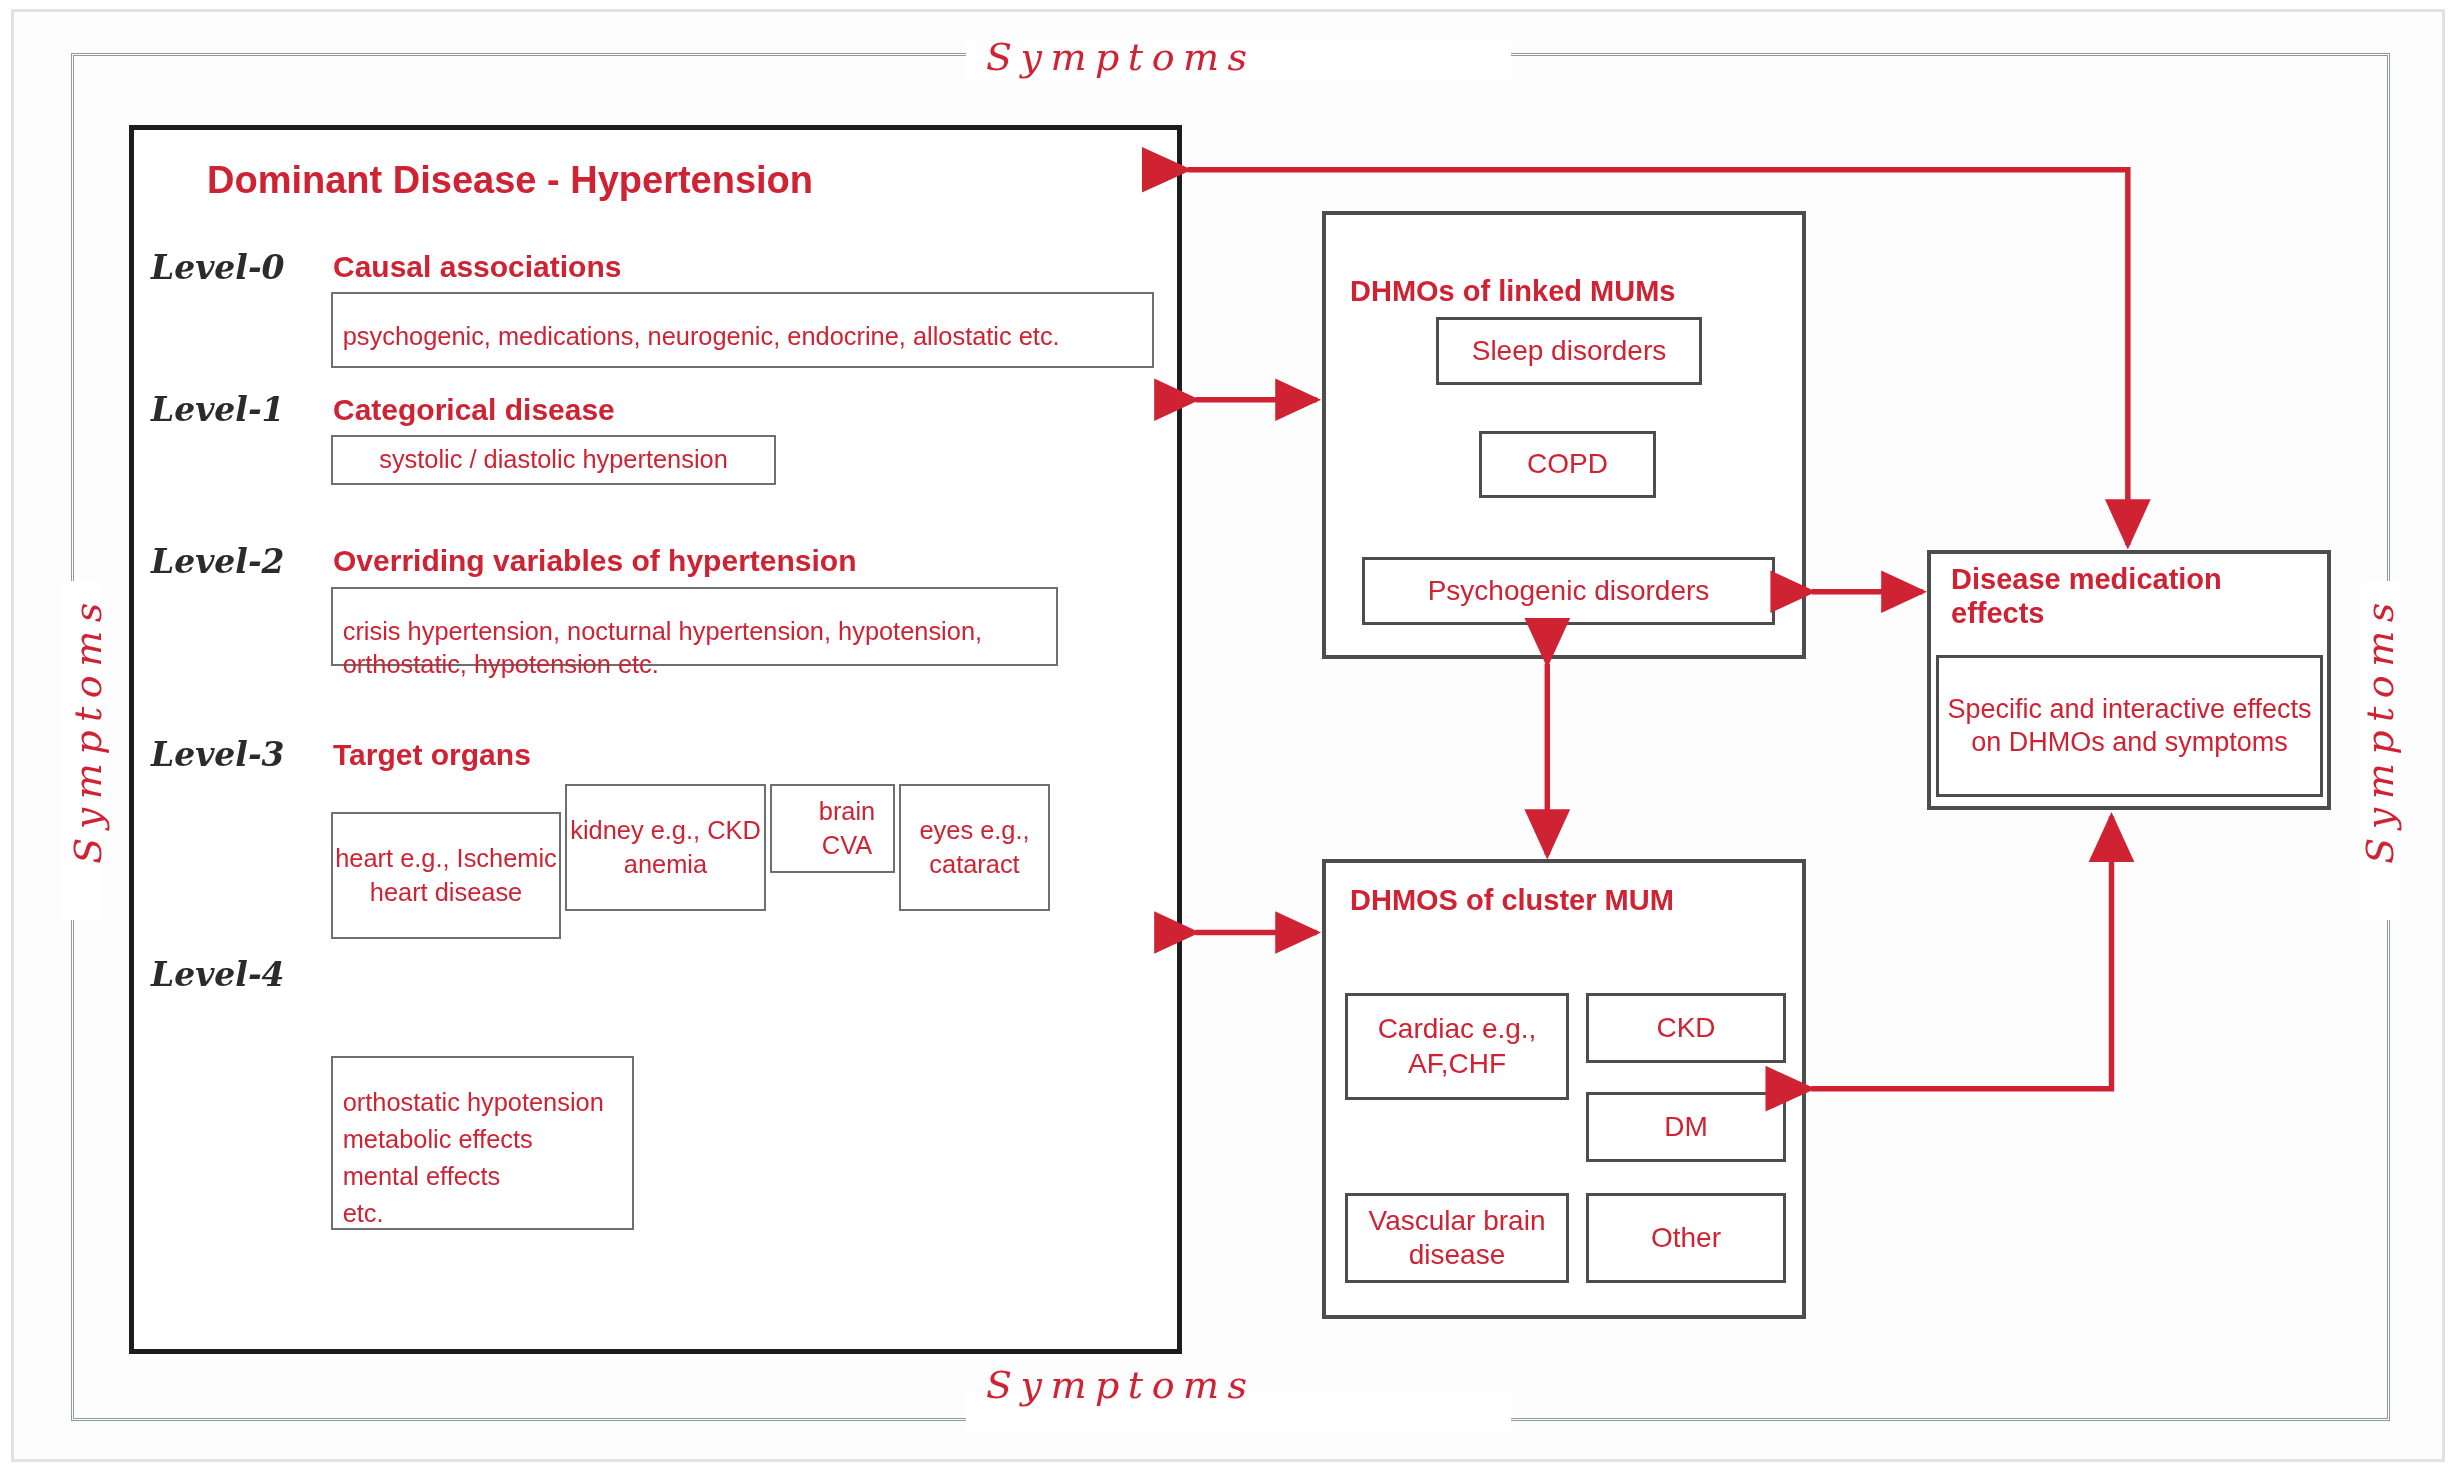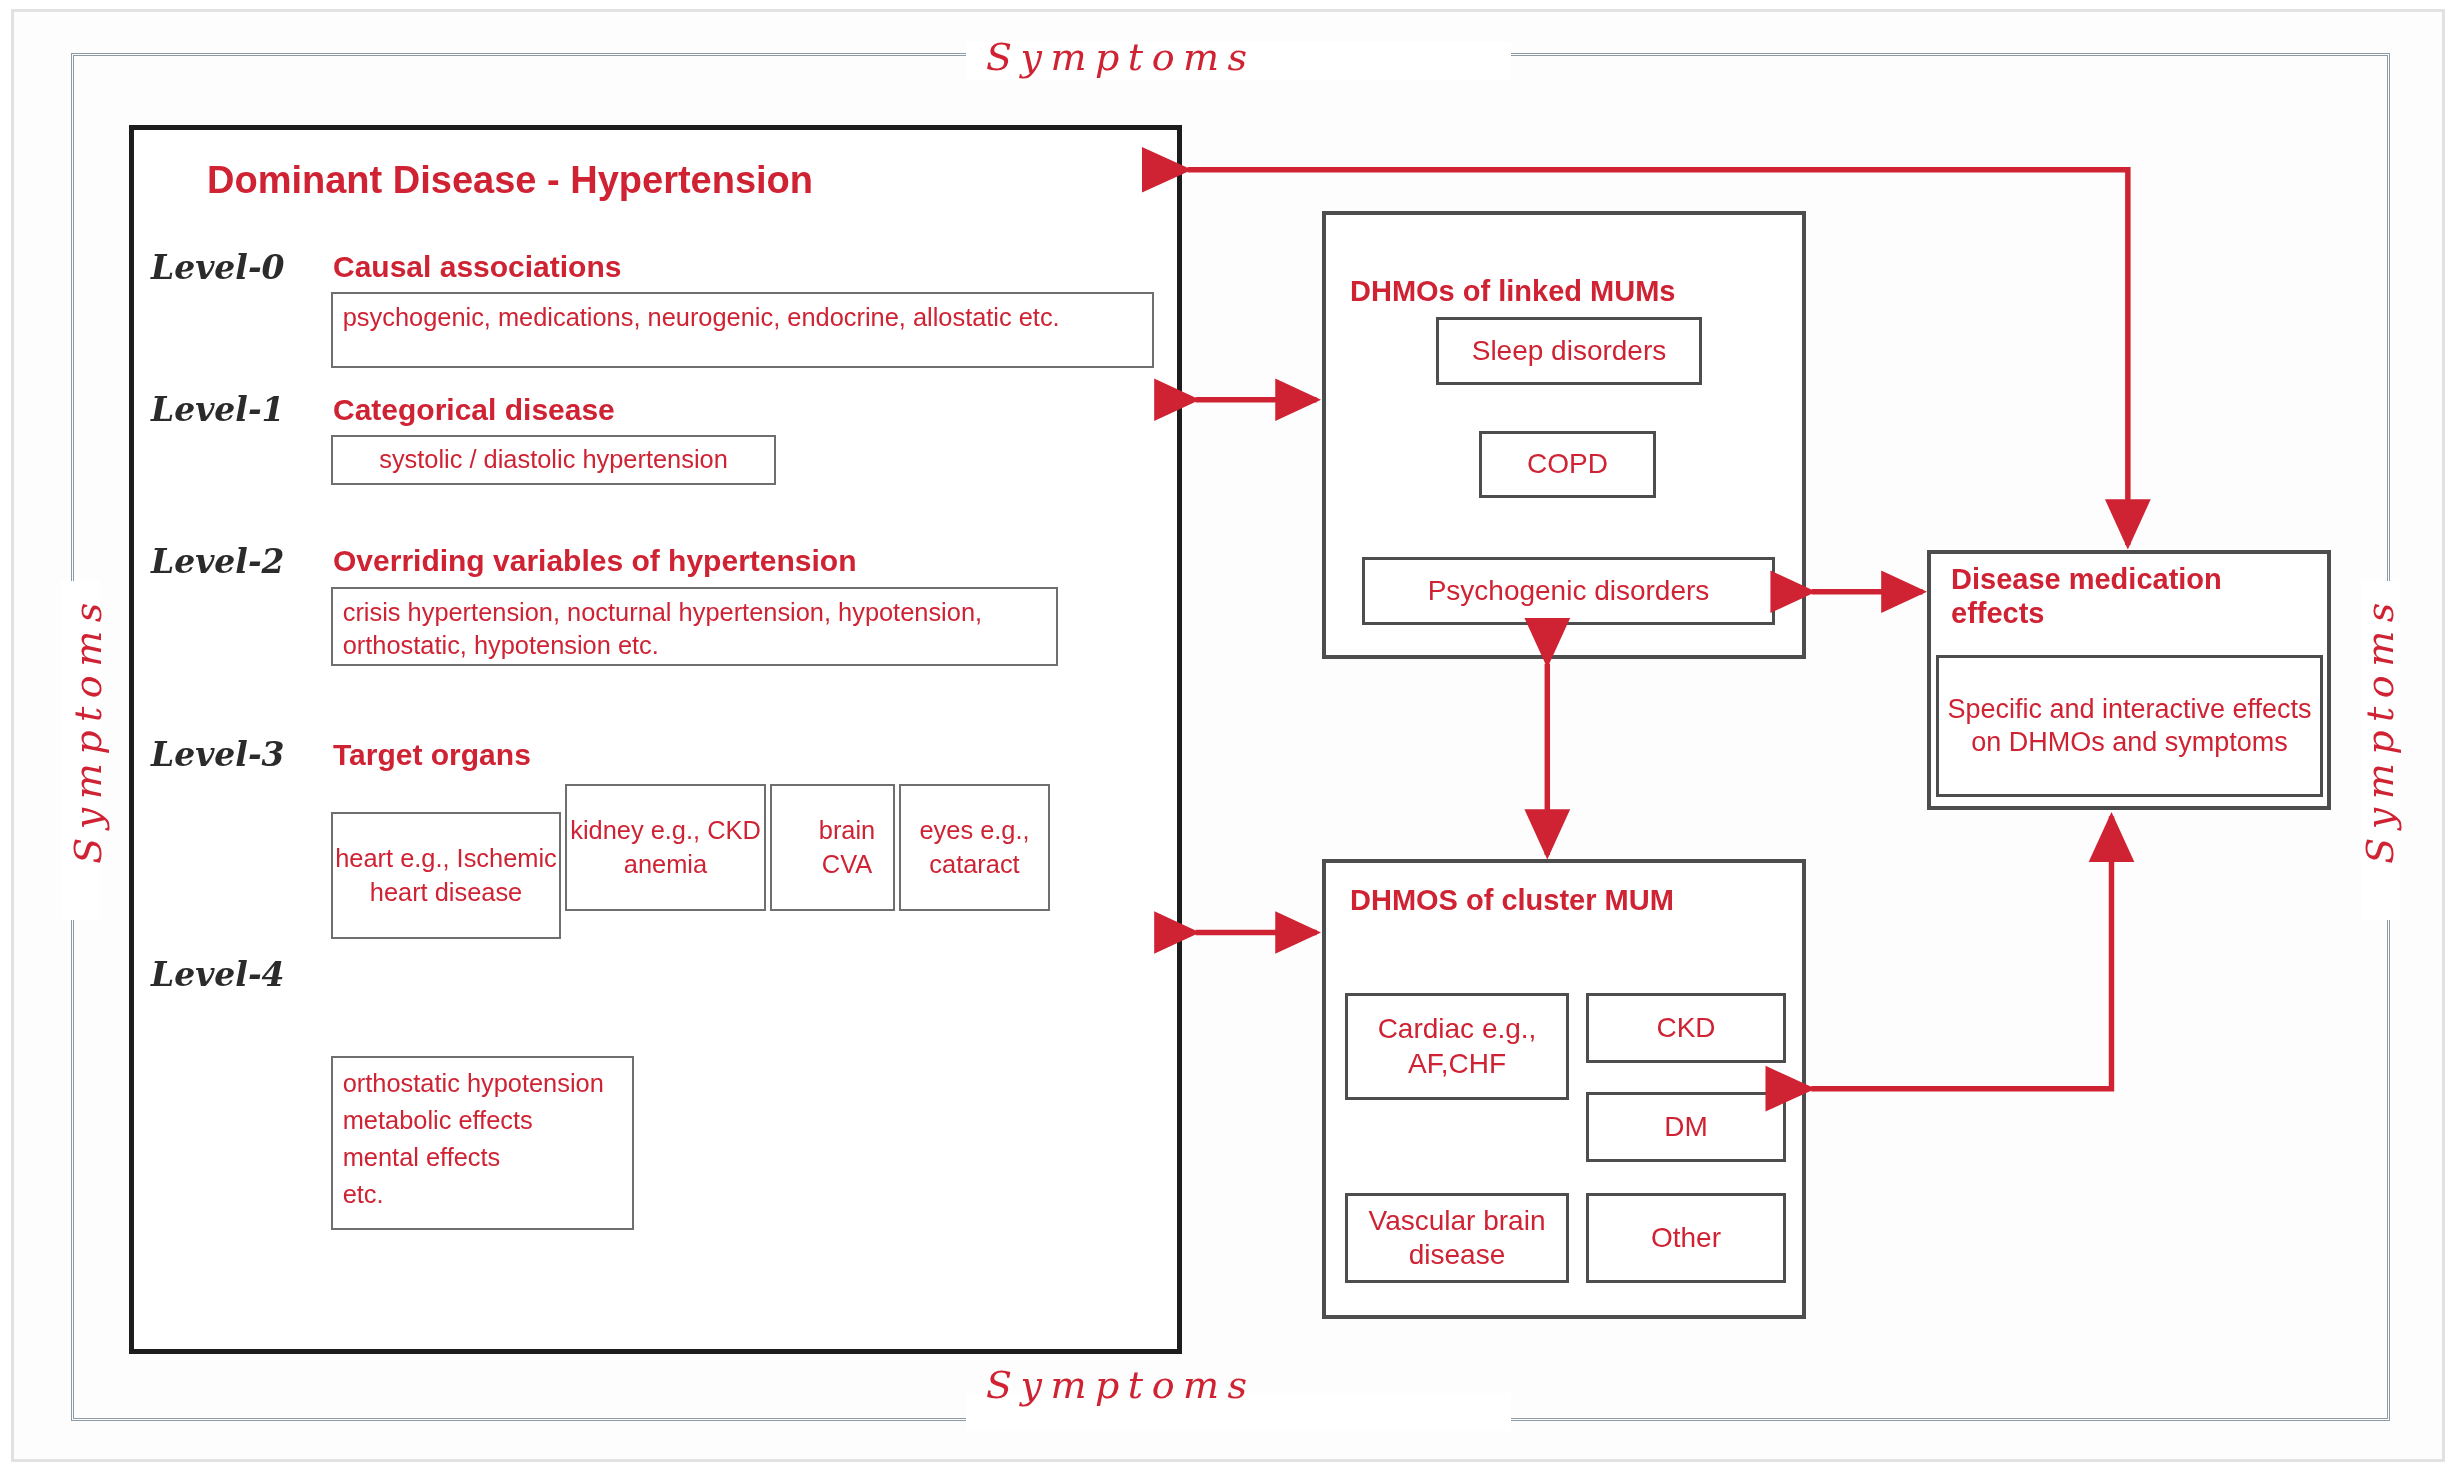--- a/index.html
+++ b/index.html
@@ -108,21 +108,21 @@
   .ibox{
     position:absolute;
     border:2.4px solid #6f6f6f;
     background:#ffffff;
     box-sizing:border-box;
     color:#cf2233;
     font-size:25.4px;
     line-height:1.30;
     z-index:6;
   }
-  .ibox .pad{padding:7.3px 9.7px;}
+  .ibox .pad{padding:7.3px 9.7px;margin-top:19px;}
   .ibox.center{display:flex;align-items:center;justify-content:center;text-align:center;}
 
   
   .rpanel{
     position:absolute;
     border:4.2px solid #4d4d4d;
     background:#ffffff;
     box-sizing:border-box;
     z-index:5;
   }
@@ -197,21 +197,21 @@
 
     <div class="lvl-tag" style="left:17px;top:605px;">Level-3</div>
     <div class="lvl-head" style="left:199px;top:607px;">Target organs</div>
 
     <div class="ibox center" style="left:197px;top:654px;width:230px;height:127px;margin-top:28px;">
       <span>heart e.g., Ischemic heart disease</span>
     </div>
     <div class="ibox center" style="left:431px;top:654px;width:201px;height:127px;">
       <span>kidney e.g., CKD anemia</span>
     </div>
-    <div class="ibox center" style="left:636px;top:654px;width:125px;height:127px;padding-left:29px;">
+    <div class="ibox center" style="left:636px;top:654px;width:125px;height:89px;padding-left:29px;">
       <span>brain CVA</span>
     </div>
     <div class="ibox center" style="left:765px;top:654px;width:151px;height:127px;">
       <span>eyes e.g., cataract</span>
     </div>
 
     <div class="lvl-tag" style="left:17px;top:825px;">Level-4</div>
 
     <div class="ibox" style="left:197px;top:926px;width:303px;height:174px;">
       <div class="pad" style="line-height:1.45;">

